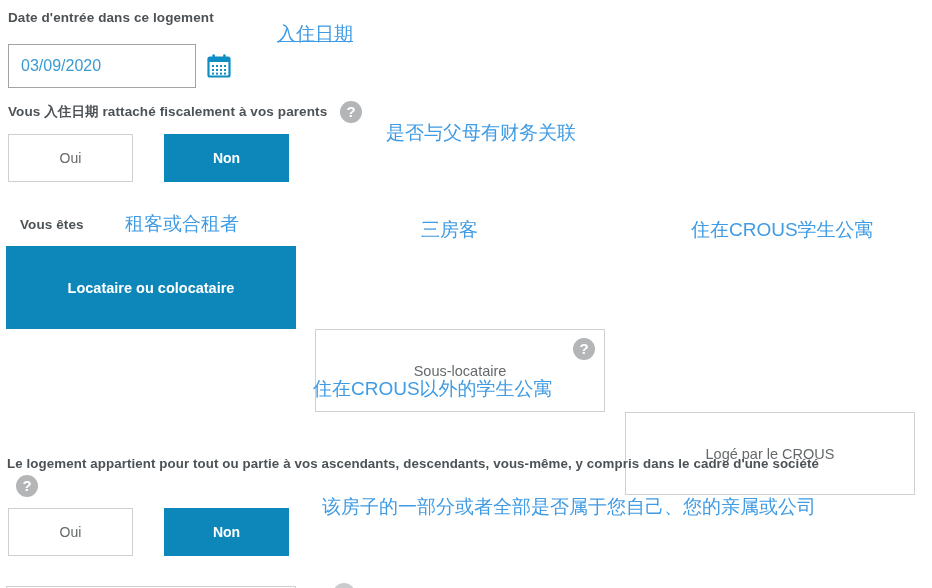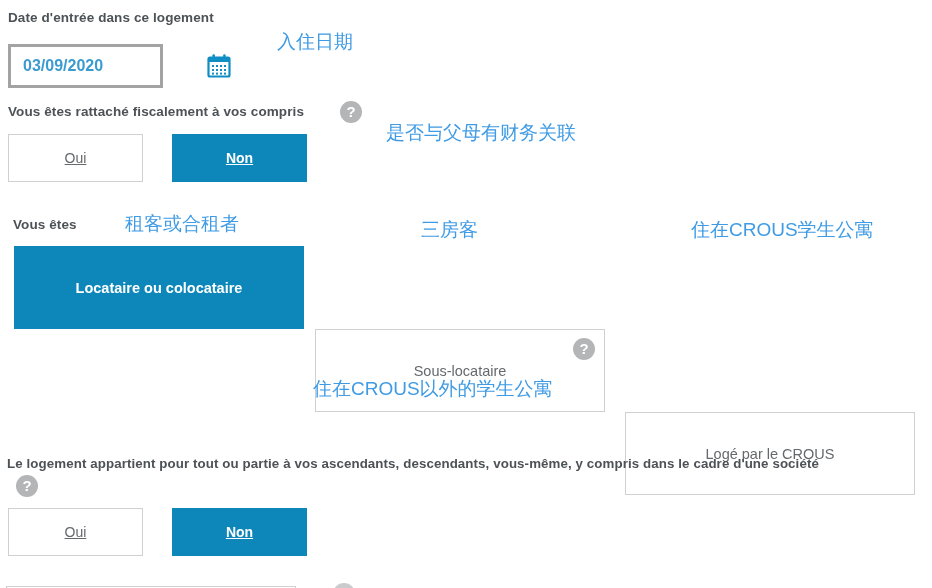--- a/index.html
+++ b/index.html
@@ -45,30 +45,29 @@
     color: #3f9be4;
     font-size: 19px;
     font-weight: 400;
     white-space: nowrap;
     line-height: 1;
   }
 
   
   .date-input {
     box-sizing: border-box;
-    width: 155px;
+    width: 188px;
     height: 44px;
-    border: 3px solid #a3a3a3;
+    border: 1px solid #a3a3a3;
     background: #ffffff;
     color: #3a9bd1;
     font-size: 16px;
     font-family: "Liberation Sans", sans-serif;
     padding: 0 12px;
     outline: none;
-    font-weight: bold;
   }
   .date-input::placeholder { color: #9fb6c4; }
 
   
   .cal-icon {
     width: 26px;
     height: 26px;
     display: block;
     cursor: pointer;
   }
@@ -105,27 +104,25 @@
     background: #ffffff;
     border: 1px solid #d0d0d0;
     color: #66696b;
     font-weight: normal;
   }
   .opt-btn.selected {
     background: #0d87b9;
     border: 1px solid #0d87b9;
     color: #ffffff;
     font-weight: bold;
-    margin-left: 8px;
   }
 
   .yesno {
-    width: 135px;
+    width: 125px;
     height: 48px;
-    text-decoration: underline;
   }
 
   .bigcard {
     width: 290px;
     height: 83px;
     position: relative;
   }
   .bigcard.selected { font-size: 14.5px; }
   .bigcard.unselected { font-size: 14.5px; }
 
@@ -174,35 +171,35 @@
         <rect x="14" y="16" width="2" height="2"></rect>
         <rect x="18" y="16" width="2" height="2"></rect>
         <rect x="6" y="19.6" width="2" height="2"></rect>
         <rect x="10" y="19.6" width="2" height="2"></rect>
         <rect x="14" y="19.6" width="2" height="2"></rect>
         <rect x="18" y="19.6" width="2" height="2"></rect>
       </g>
     </svg>
   </div>
 
-  <div class="abs annot" style="left:277px; top:32px;">入住日期</div>
+  <div class="abs annot" style="left:277px; top:24px;text-decoration:underline;">入住日期</div>
 
   <div class="abs" style="left:8px; top:102px;">
-    <span class="field-label">Vous êtes rattaché fiscalement à vos compris</span>
+    <span class="field-label">Vous 入住日期 rattaché fiscalement à vos parents</span>
   </div>
 
   <div class="abs help-icon" style="left:340px; top:101px;">?</div>
 
   <div class="abs annot" style="left:386px; top:106px;margin-top:17px;">是否与父母有财务关联</div>
 
   <div class="abs opt-btn yesno unselected" style="left:8px; top:134px;">Oui</div>
 
   <div class="abs opt-btn yesno selected" style="left:164px; top:134px;">Non</div>
 
-  <div class="abs" style="left:13px; top:215px;">
+  <div class="abs" style="left:20px; top:215px;">
     <span class="field-label">Vous êtes</span>
   </div>
 
   <div class="abs annot" style="left:125px; top:214px;text-align:center;">租客或合租者</div>
 
   <div class="abs annot" style="left:421px; top:220px;text-align:right;">三房客</div>
 
   <div class="abs annot" style="left:691px; top:220px;">住在CROUS学生公寓</div>
 
   <div class="abs opt-btn bigcard selected" style="left:6px; top:246px;">Locataire ou colocataire</div>
@@ -221,16 +218,17 @@
   <div class="abs" style="left:7px; top:454px; width:925px;">
     <span class="field-label long">Le logement appartient pour tout ou partie à vos ascendants, descendants, vous-même, y compris dans le cadre d'une société</span>
   </div>
 
   <div class="abs help-icon" style="left:16px; top:475px;">?</div>
 
   <div class="abs opt-btn yesno unselected" style="left:8px; top:508px;">Oui</div>
 
   <div class="abs opt-btn yesno selected" style="left:164px; top:508px;">Non</div>
 
+  <div class="abs annot" style="left:322px; top:497px;">该房子的一部分或者全部是否属于您自己、您的亲属或公司</div>
 
   <div class="abs bottom-partial" style="left:333px; top:583px;"></div>
 
 </div>
 
 </body></html>

